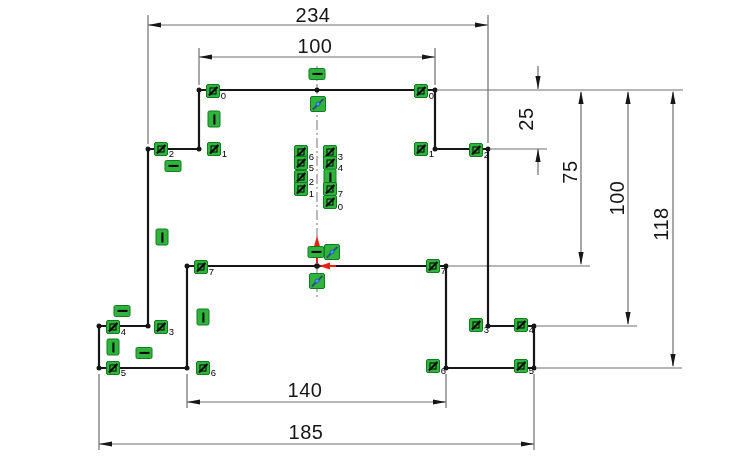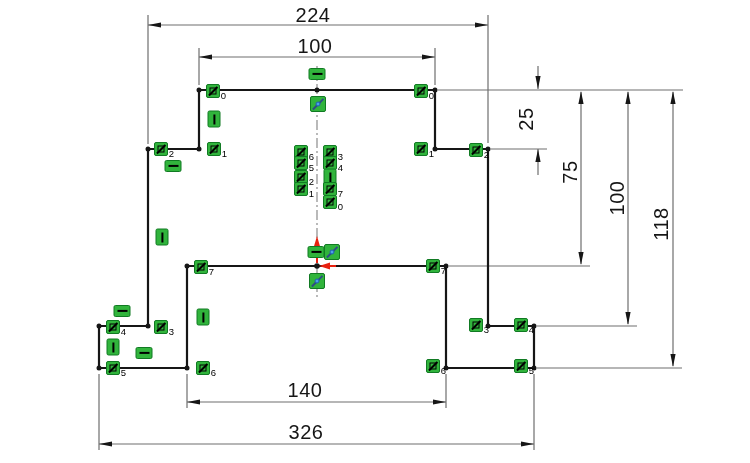--- a/index.html
+++ b/index.html
@@ -286,22 +286,22 @@
         <span class="dot"></span>
       </div>
       <div class="rel midpoint" style="left: 332px; top: 252px;">
         <span class="diagb"></span>
         <span class="dot"></span>
       </div>
       <div class="rel midpoint" style="left: 317px; top: 281px;">
         <span class="diagb"></span>
         <span class="dot"></span>
       </div>
-      <div class="dimlabel" style="left: 313px; top: 15px;">224</div>
+      <div class="dimlabel" style="left: 313px; top: 15px;">234</div>
       <div class="dimlabel" style="left: 315px; top: 46px;">100</div>
       <div class="dimlabel vert" style="left: 526px; top: 119px;">25</div>
       <div class="dimlabel vert" style="left: 570px; top: 172px;">75</div>
       <div class="dimlabel vert" style="left: 617px; top: 198px;">100</div>
       <div class="dimlabel vert" style="left: 661px; top: 224px;">118</div>
       <div class="dimlabel" style="left: 305px; top: 390px;">140</div>
-      <div class="dimlabel" style="left: 306px; top: 432px;">326</div>
+      <div class="dimlabel" style="left: 306px; top: 432px;">185</div>
     </div>
 </div>
 
 </body></html>

